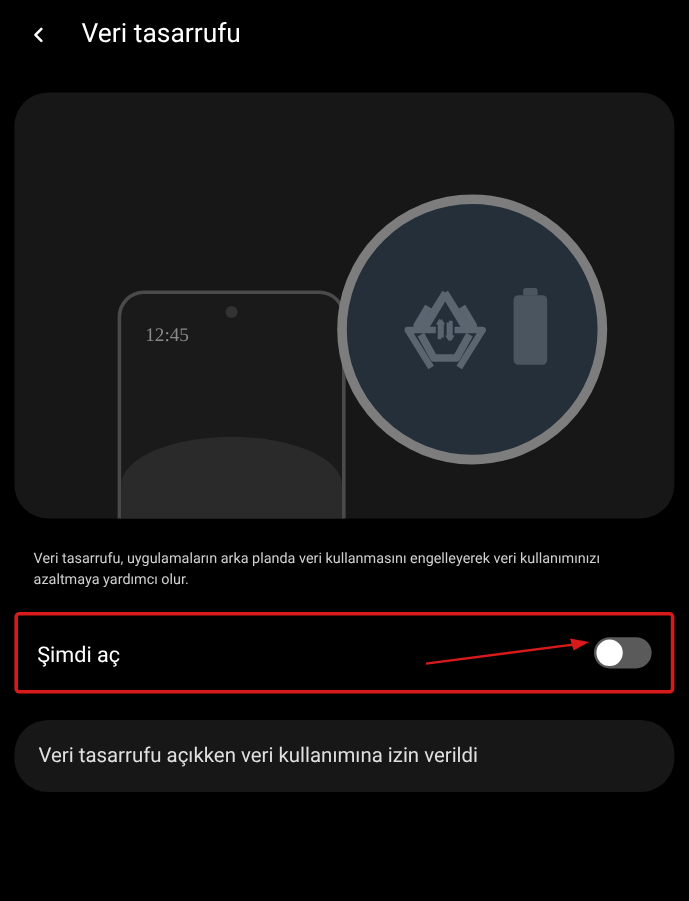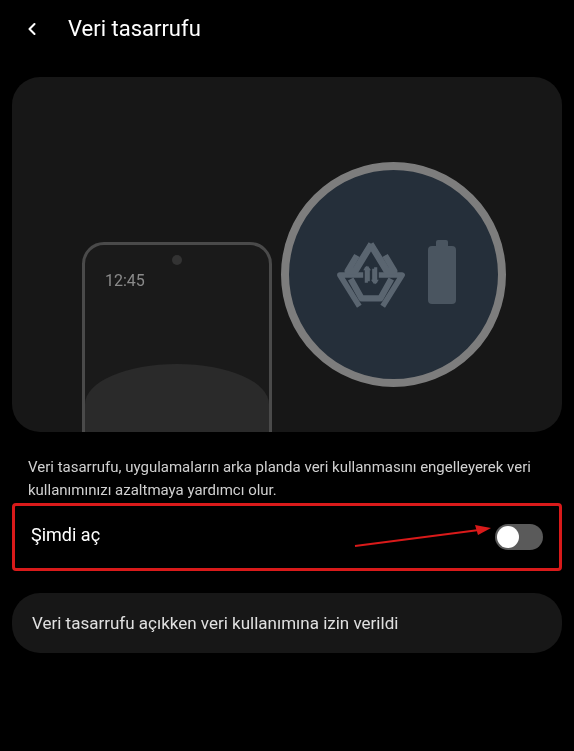--- a/index.html
+++ b/index.html
@@ -37,28 +37,29 @@
     .illustration-card {
       margin: 20px 12px 0;
       background: #171717;
       border-radius: 28px;
       height: 355px;
       position: relative;
       overflow: hidden;
     }
     .phone-mockup {
       position: absolute;
-      left: 70px;
+      left: 86px;
       bottom: -30px;
       width: 190px;
       height: 220px;
       border: 3px solid #4a4a4a;
       border-radius: 22px;
       background: #1a1a1a;
       overflow: hidden;
+      font-family: Liberation Serif, serif;
     }
     .phone-notch {
       position: absolute;
       top: 10px;
       left: 50%;
       transform: translateX(-50%);
       width: 10px;
       height: 10px;
       background: #333;
       border-radius: 50%;
@@ -109,33 +110,33 @@
       position: absolute;
       top: -6px;
       left: 50%;
       transform: translateX(-50%);
       width: 12px;
       height: 6px;
       background: #4a5560;
       border-radius: 2px 2px 0 0;
     }
     .description {
-      padding: 24px 28px 2px;
-      font-size: 15px;
+      padding: 24px 28px 18px;
+      font-size: 12px;
       line-height: 1.5;
       color: #d0d0d0;
     }
     .toggle-row {
       margin: 0 12px;
       position: relative;
       border: 3px solid #d91a1a;
       border-radius: 4px;
       padding: 18px 16px;
       display: flex;
-      align-items: flex-start;
+      align-items: flex-end;
       justify-content: space-between;
     }
     .toggle-label {
       font-size: 18px;
       color: #fff;
     }
     .toggle-switch {
       width: 48px;
       height: 26px;
       background: #5a5a5a;

